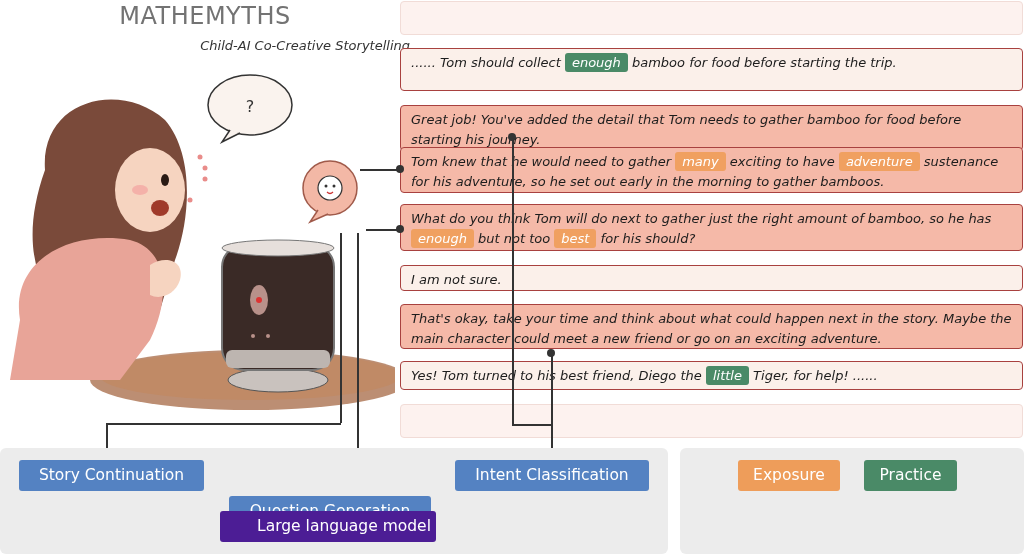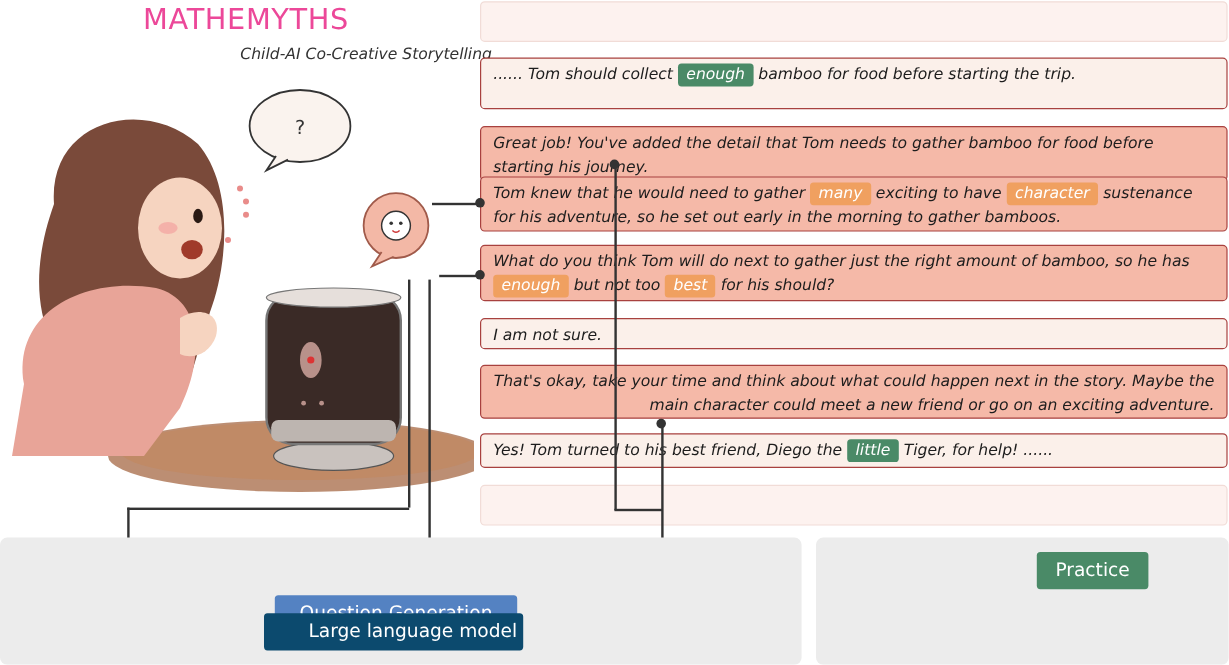--- a/index.html
+++ b/index.html
@@ -1,35 +1,35 @@
 <!DOCTYPE html>
 <html><head>
 <meta charset="utf-8">
 <style>
   * { box-sizing: border-box; margin: 0; padding: 0; }
   body { width: 1024px; height: 554px; background: #ffffff; position: relative; overflow: hidden; font-family: "DejaVu Sans", sans-serif; }
-  .title { position: absolute; left: 0; width: 410px; top: 2px; text-align: center; font-size: 24px; color: #ec4899; letter-spacing: 0.5px; }
+  .title { position: absolute; left: 0; width: 410px; top: 2px; text-align: center; font-size: 24px; color: #737373; letter-spacing: 0.5px; }
   .subtitle { position: absolute; left: 0; width: 410px; top: 38px; text-align: right; font-size: 13px; font-style: italic; color: #333; }
 
   .illus { position: absolute; left: 0; top: 60px; width: 395px; height: 360px; }
 
   .msg { position: absolute; left: 400px; width: 623px; border-radius: 4px; font-style: italic; font-size: 13px; color: #1d1d1d; padding: 4px 10px; line-height: 19.5px; }
   .msg.child { background: #fbf0ea; border: 1.5px solid #a8413f; }
   .msg.ai { background: #f5b9a8; border: 1.5px solid #a8413f; }
   .msg.ghost { background: #fdf2ef; border: 1.5px solid #f1dcd7; }
   .tag { display: inline-block; color: #fff; border-radius: 3px; padding: 0 7px; line-height: 19px; font-style: italic; }
   .tag.green { background: #4a8a67; }
   .tag.orange { background: #f0a060; }
 
   .panel { position: absolute; top: 448px; height: 106px; background: #ececec; border-radius: 6px; }
   .btn { position: absolute; height: 31px; line-height: 31px; text-align: center; color: #fff; font-size: 15.5px; border-radius: 3px; }
   .btn.blue { background: #5482c2; }
   .btn.orange { background: #ee9d5a; }
   .btn.green { background: #4a8a67; }
-  .btn.dark { background: #0c4a6e; padding-left: 32px; }
+  .btn.dark { background: #4c1d95; padding-left: 32px; }
 
   .line { position: absolute; background: #333; }
   .dot { position: absolute; width: 8px; height: 8px; border-radius: 50%; background: #333; }
 </style>
 </head>
 <body>
 
 <div class="title">MATHEMYTHS</div>
 <div class="subtitle">Child-AI Co-Creative Storytelling</div>
 
@@ -77,24 +77,24 @@
     <ellipse cx="259" cy="240" rx="9" ry="15" fill="#b8918a"></ellipse>
     <circle cx="259" cy="240" r="3" fill="#d33"></circle>
     <circle cx="253" cy="276" r="2" fill="#b8918a"></circle>
     <circle cx="268" cy="276" r="2" fill="#b8918a"></circle>
   </g>
 </svg>
 
 <div class="msg ghost" style="top:1px;height:34px;"></div>
 <div class="msg child" style="top:48px;height:43px;"><span>...... Tom should collect </span><span class="tag green">enough</span><span> bamboo for food before starting the trip.</span></div>
 <div class="msg ai" style="top:105px;height:46px;"><span>Great job! You've added the detail that Tom needs to gather bamboo for food before starting his journey.</span></div>
-<div class="msg ai" style="top:147px;height:46px;"><span>Tom knew that he would need to gather </span><span class="tag orange">many</span><span> exciting to have </span><span class="tag orange">character</span><span> sustenance for his adventure, so he set out early in the morning to gather bamboos.</span></div>
+<div class="msg ai" style="top:147px;height:46px;"><span>Tom knew that he would need to gather </span><span class="tag orange">many</span><span> exciting to have </span><span class="tag orange">adventure</span><span> sustenance for his adventure, so he set out early in the morning to gather bamboos.</span></div>
 <div class="msg ai" style="top:204px;height:47px;"><span>What do you think Tom will do next to gather just the right amount of bamboo, so he has </span><span class="tag orange">enough</span><span> but not too </span><span class="tag orange">best</span><span> for his should?</span></div>
 <div class="msg child" style="top:265px;height:26px;"><span>I am not sure.</span></div>
-<div class="msg ai" style="top:304px;height:45px;text-align:right;"><span>That's okay, take your time and think about what could happen next in the story. Maybe the main character could meet a new friend or go on an exciting adventure.</span></div>
+<div class="msg ai" style="top:304px;height:45px;"><span>That's okay, take your time and think about what could happen next in the story. Maybe the main character could meet a new friend or go on an exciting adventure.</span></div>
 <div class="msg child" style="top:361px;height:29px;"><span>Yes! Tom turned to his best friend, Diego the </span><span class="tag green">little</span><span> Tiger, for help! ......</span></div>
 <div class="msg ghost" style="top:404px;height:34px;"></div>
 
 <div class="line" style="left:360px;top:169px;width:40px;height:1.5px;"></div>
 <div class="dot" style="left:396px;top:165px;"></div>
 <div class="line" style="left:366px;top:229px;width:34px;height:1.5px;"></div>
 <div class="dot" style="left:396px;top:225px;"></div>
 <div class="line" style="left:340px;top:233px;width:1.5px;height:190px;"></div>
 <div class="line" style="left:106px;top:423px;width:235px;height:1.5px;"></div>
 <div class="line" style="left:106px;top:423px;width:1.5px;height:37px;"></div>
@@ -102,19 +102,22 @@
 <div class="line" style="left:357px;top:233px;width:1.5px;height:227px;"></div>
 <div class="dot" style="left:353px;top:456px;"></div>
 <div class="line" style="left:512px;top:136px;width:1.5px;height:289px;"></div>
 <div class="dot" style="left:508px;top:133px;"></div>
 <div class="line" style="left:512px;top:424px;width:40px;height:1.5px;"></div>
 <div class="line" style="left:551px;top:352px;width:1.5px;height:108px;"></div>
 <div class="dot" style="left:547px;top:349px;"></div>
 <div class="dot" style="left:547px;top:456px;"></div>
 
 <div class="panel" style="left:0;width:668px;">
+  <div class="btn blue" style="left:19px;top:12px;width:185px;">Story Continuation</div>
   <div class="btn blue" style="left:229px;top:12px;width:202px;margin-top:36px;">Question Generation</div>
+  <div class="btn blue" style="left:455px;top:12px;width:194px;">Intent Classification</div>
   <div class="btn dark" style="left:220px;top:63px;width:216px;">Large language model</div>
 </div>
 
 <div class="panel" style="left:680px;width:344px;">
+  <div class="btn orange" style="left:58px;top:12px;width:102px;">Exposure</div>
   <div class="btn green" style="left:184px;top:12px;width:93px;">Practice</div>
 </div>
 
 </body></html>

